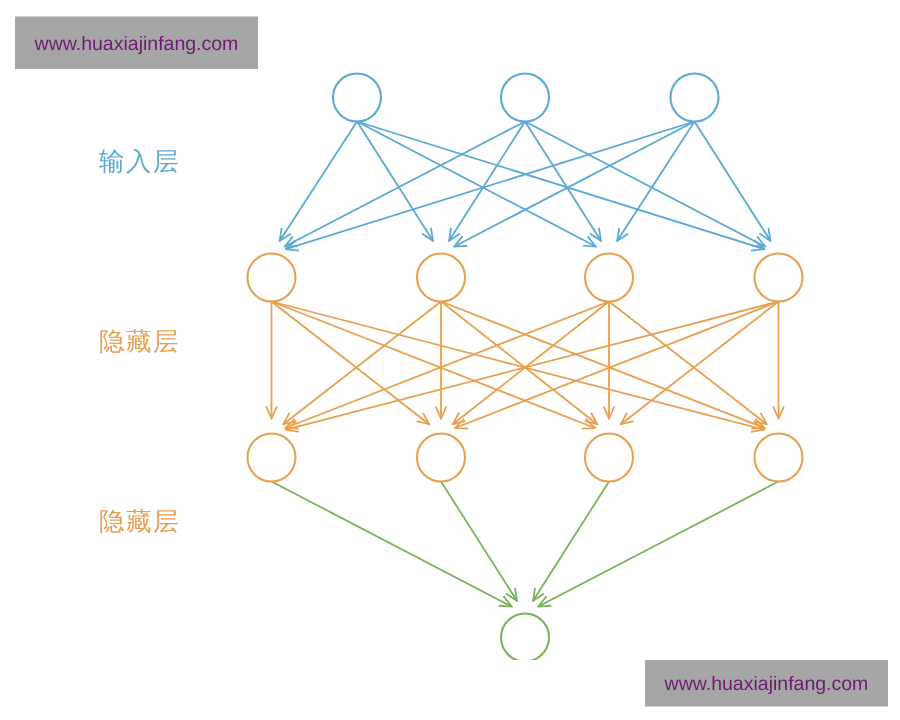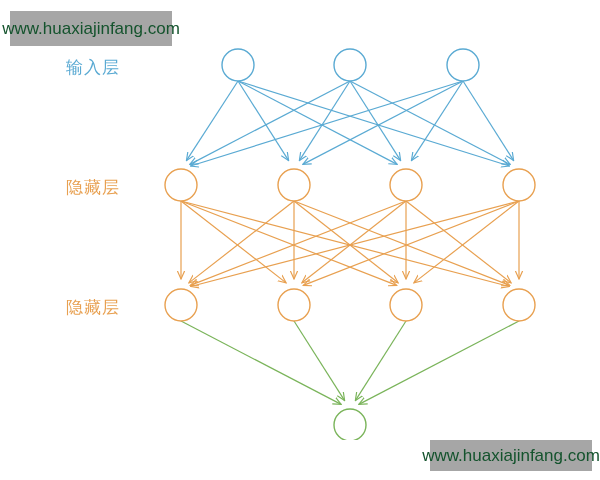--- a/index.html
+++ b/index.html
@@ -1,19 +1,19 @@
 <!DOCTYPE html>
 <html><head>
   <meta charset="utf-8">
   <style>
     html, body { margin: 0; padding: 0; background: #ffffff; }
     body { width: 600px; height: 480px; position: relative; overflow: hidden; font-family: "DejaVu Sans", sans-serif; }
     #diagram { position: absolute; left: 0; top: 0; width: 600px; height: 480px; }
-    .layer-label { position: absolute; font-size: 17px; letter-spacing: 1px; font-family: "DejaVu Sans", sans-serif; }
-    .watermark { position: absolute; background: #a6a6a6; color: #14532d; font-family: "Liberation Sans", sans-serif; font-size: 17px; display: flex; align-items: center; justify-content: center; }
+    .layer-label { position: absolute; font-size: 17px; letter-spacing: 1px; font-family: "DejaVu Sans", sans-serif; margin-top: 40px; }
+    .watermark { position: absolute; background: #a6a6a6; color: #701a75; font-family: "Liberation Sans", sans-serif; font-size: 13px; display: flex; align-items: center; justify-content: center; }
     #wm-top { left: 10px; top: 11px; width: 162px; height: 35px; }
     #wm-bottom { left: 430px; top: 440px; width: 162px; height: 31px; }
     #clip-mask { position: absolute; left: 0; top: 440px; width: 430px; height: 40px; background: #ffffff; }
   </style>
 </head>
 <body>
 
 <svg id="diagram" viewBox="0 0 600 480" xmlns="http://www.w3.org/2000/svg">
   <defs>
       <marker id="arrow-0" viewBox="0 0 10 10" refX="9" refY="5" markerWidth="9" markerHeight="9" orient="auto" markerUnits="userSpaceOnUse">

